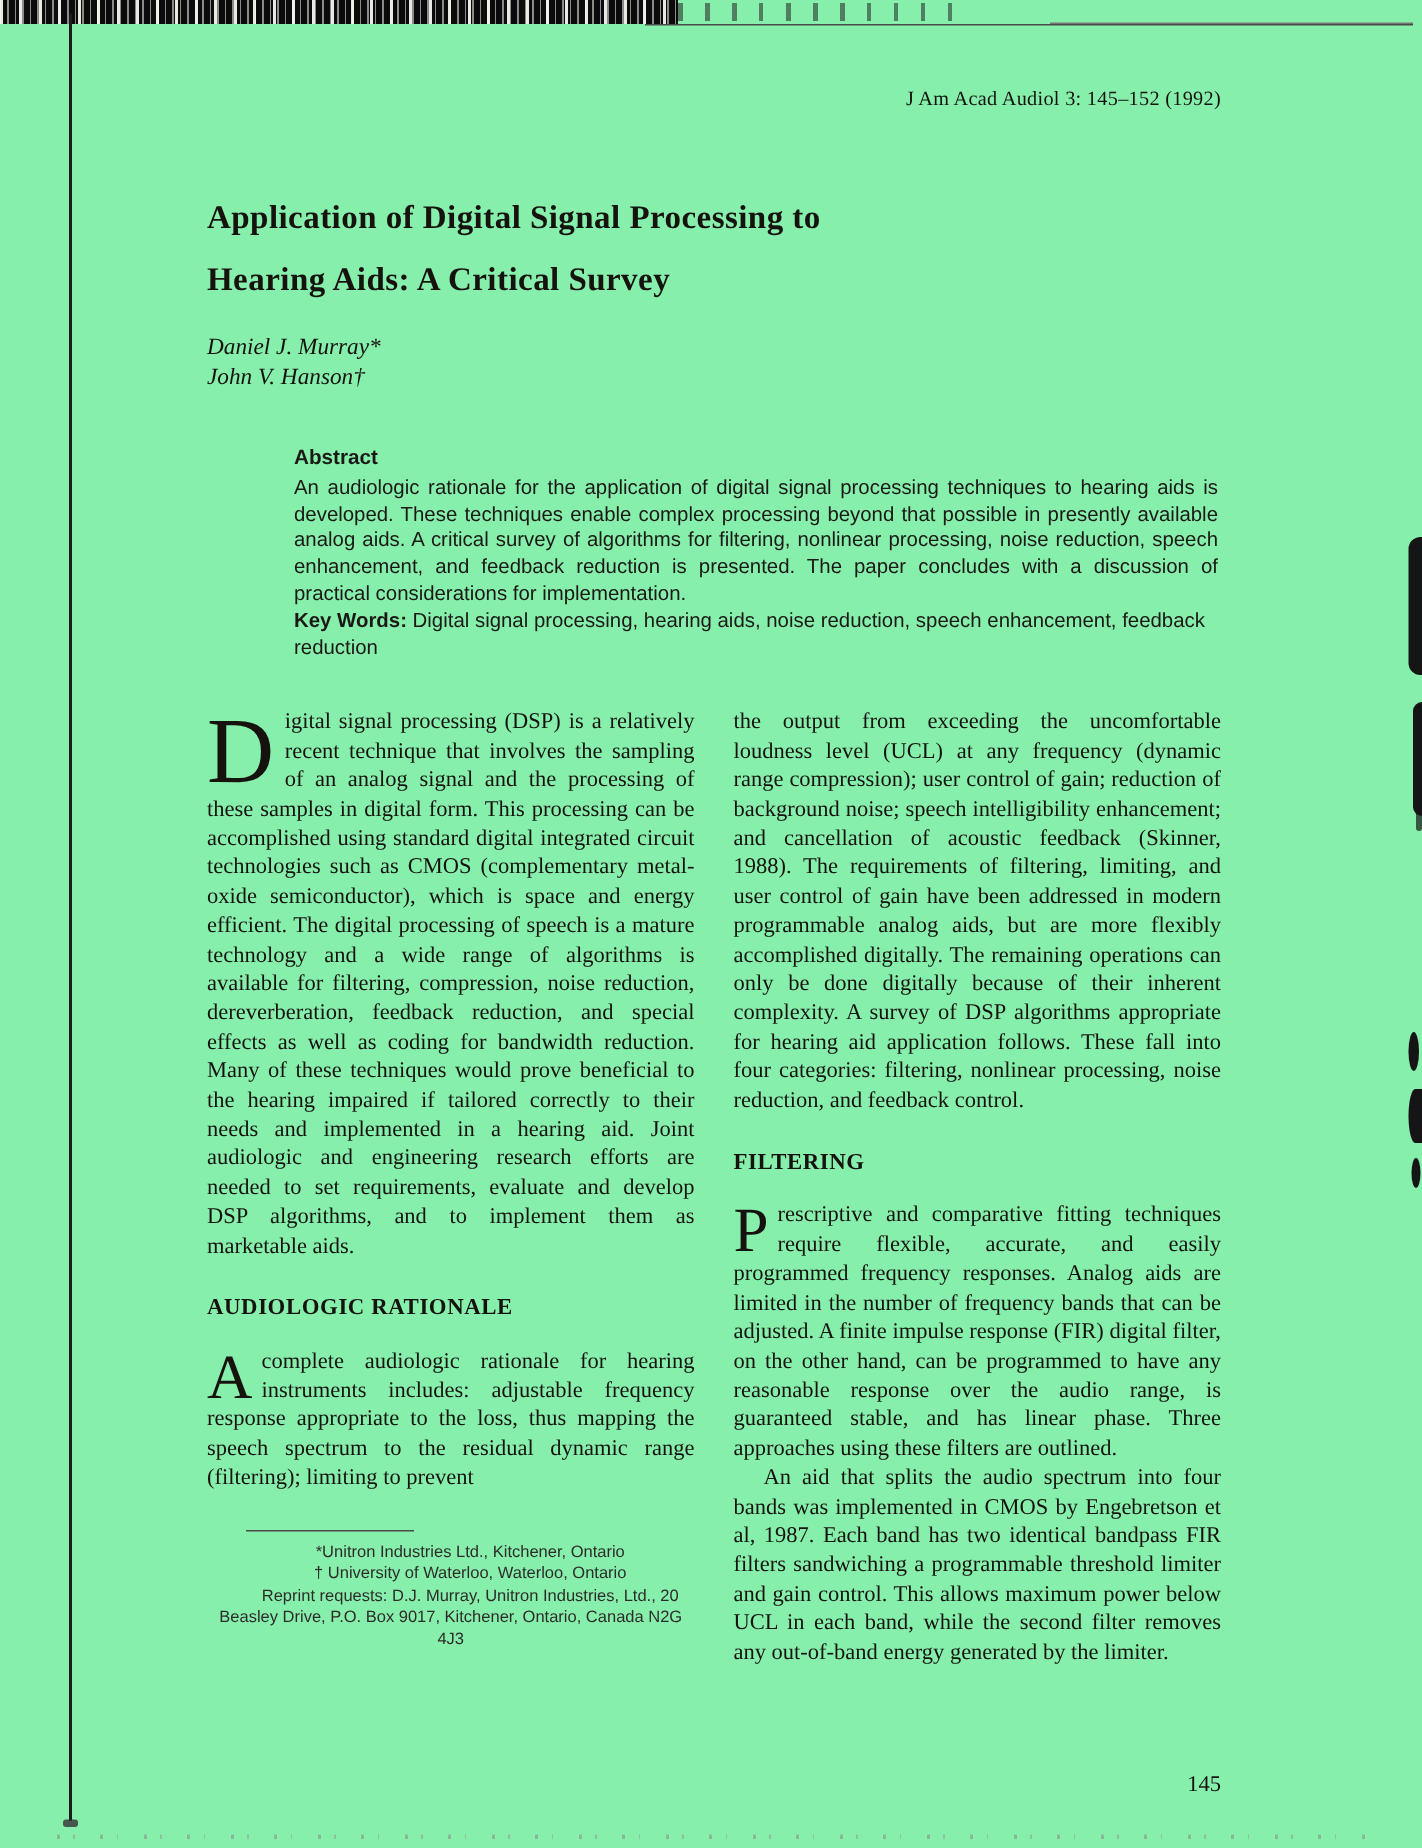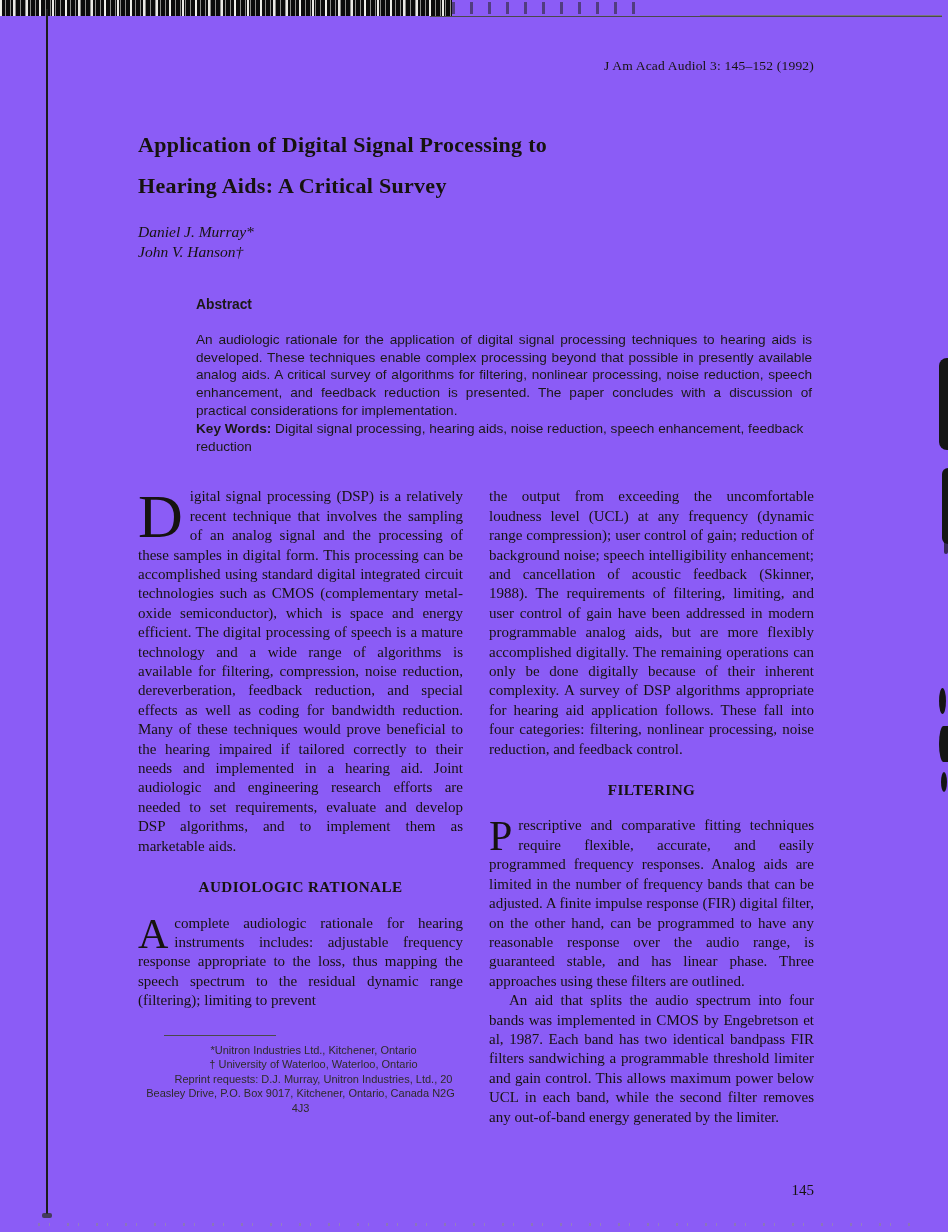--- a/index.html
+++ b/index.html
@@ -1,21 +1,21 @@
 <!DOCTYPE html>
 <html><head>
 <meta charset="utf-8">
 <style>
   * { margin:0; padding:0; box-sizing:border-box; }
   html,body { width:948px; height:1232px; }
   body { background:#e8e7e2; font-family:"Liberation Serif", serif; }
 
   .page {
     position:relative; width:948px; height:1232px;
-    background:#8b5cf6; color:#16130f; overflow:hidden;
+    background:#86efac; color:#16130f; overflow:hidden;
   }
 
   
   .scan-topbar {
     position:absolute; top:0; left:0; width:452px; height:16px;
     background-color:#0b0b0b;
     background-image:
       repeating-linear-gradient(90deg, rgba(246,245,240,.95) 0 2px, transparent 2px 13px),
       repeating-linear-gradient(90deg, rgba(246,245,240,.55) 0 1px, transparent 1px 5px);
   }
@@ -49,33 +49,33 @@
     margin-top:50px; font-size:22px; line-height:41px; font-weight:bold;
     letter-spacing:.3px; font-family:"Liberation Serif", serif;
   }
 
   .authors { margin-top:16px; font-size:15.5px; line-height:20px;font-style:italic; }
 
   .abstract {
     margin-top:34px; padding-left:58px; padding-right:2px;
     font-family:"Liberation Sans", sans-serif; font-size:13.6px; line-height:17.8px; color:#1b1916;
   }
-  .abs-heading { font-weight:bold; font-size:13.8px; margin-bottom:17px; }
+  .abs-heading { font-weight:bold; font-size:13.8px; margin-bottom:2px; }
   .abs-text { text-align:justify; }
   .keywords { }
   .kw-label { font-weight:bold; }
 
   .columns { display:flex; gap:26px; margin-top:32px; }
   .col { width:325px; font-size:15px; line-height:19.4px; text-align:justify; }
 
   .dc-large { float:left; font-size:62px; line-height:.82; margin:4px 7px 0 0; }
   .dc-small { float:left; font-size:42px; line-height:.82; margin:3px 6px 0 0; }
 
   .section-heading {
-    text-align:center; font-size:15.2px; font-weight:bold;
+    text-align:left; font-size:15.2px; font-weight:bold;
     letter-spacing:.4px; margin:21px 0 17px;
   }
   .para { margin:0; }
   .para + .para { margin-top:0; }
   .indent-para { text-indent:20px; }
 
   .footnotes {
     margin-top:24px; font-family:"Liberation Sans", sans-serif;
     font-size:11px; line-height:14.6px; color:#2e2c29; text-align:center;
   }

